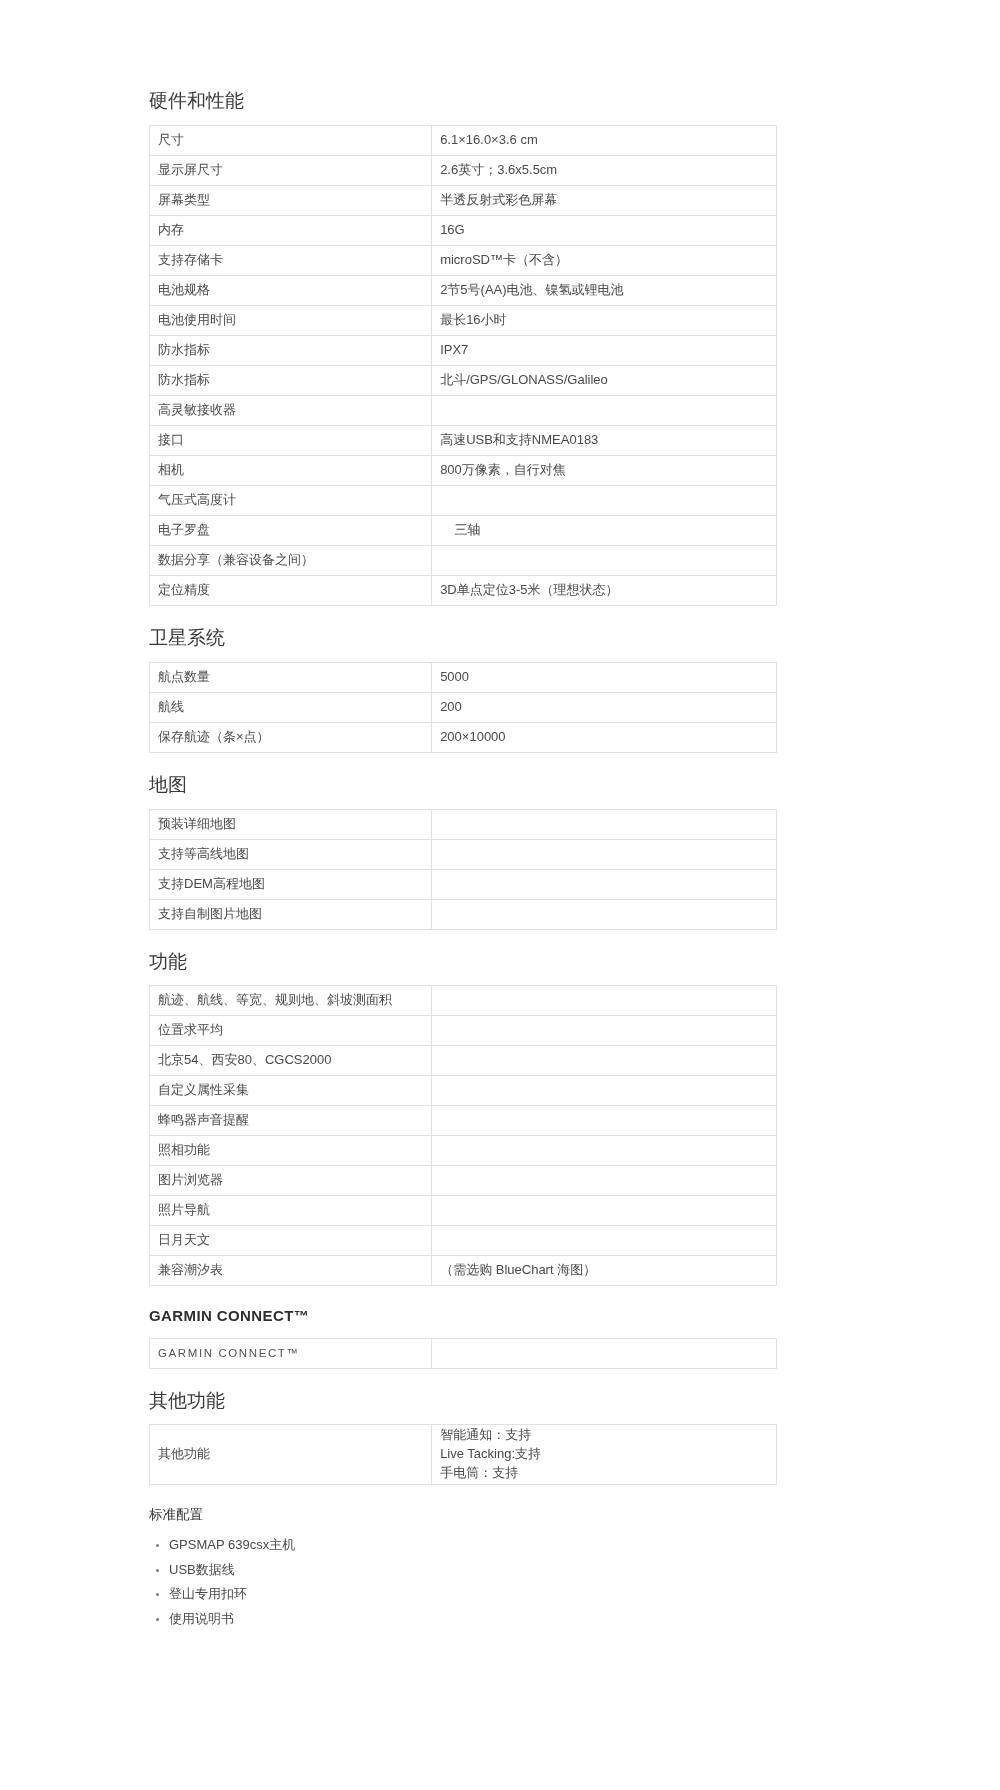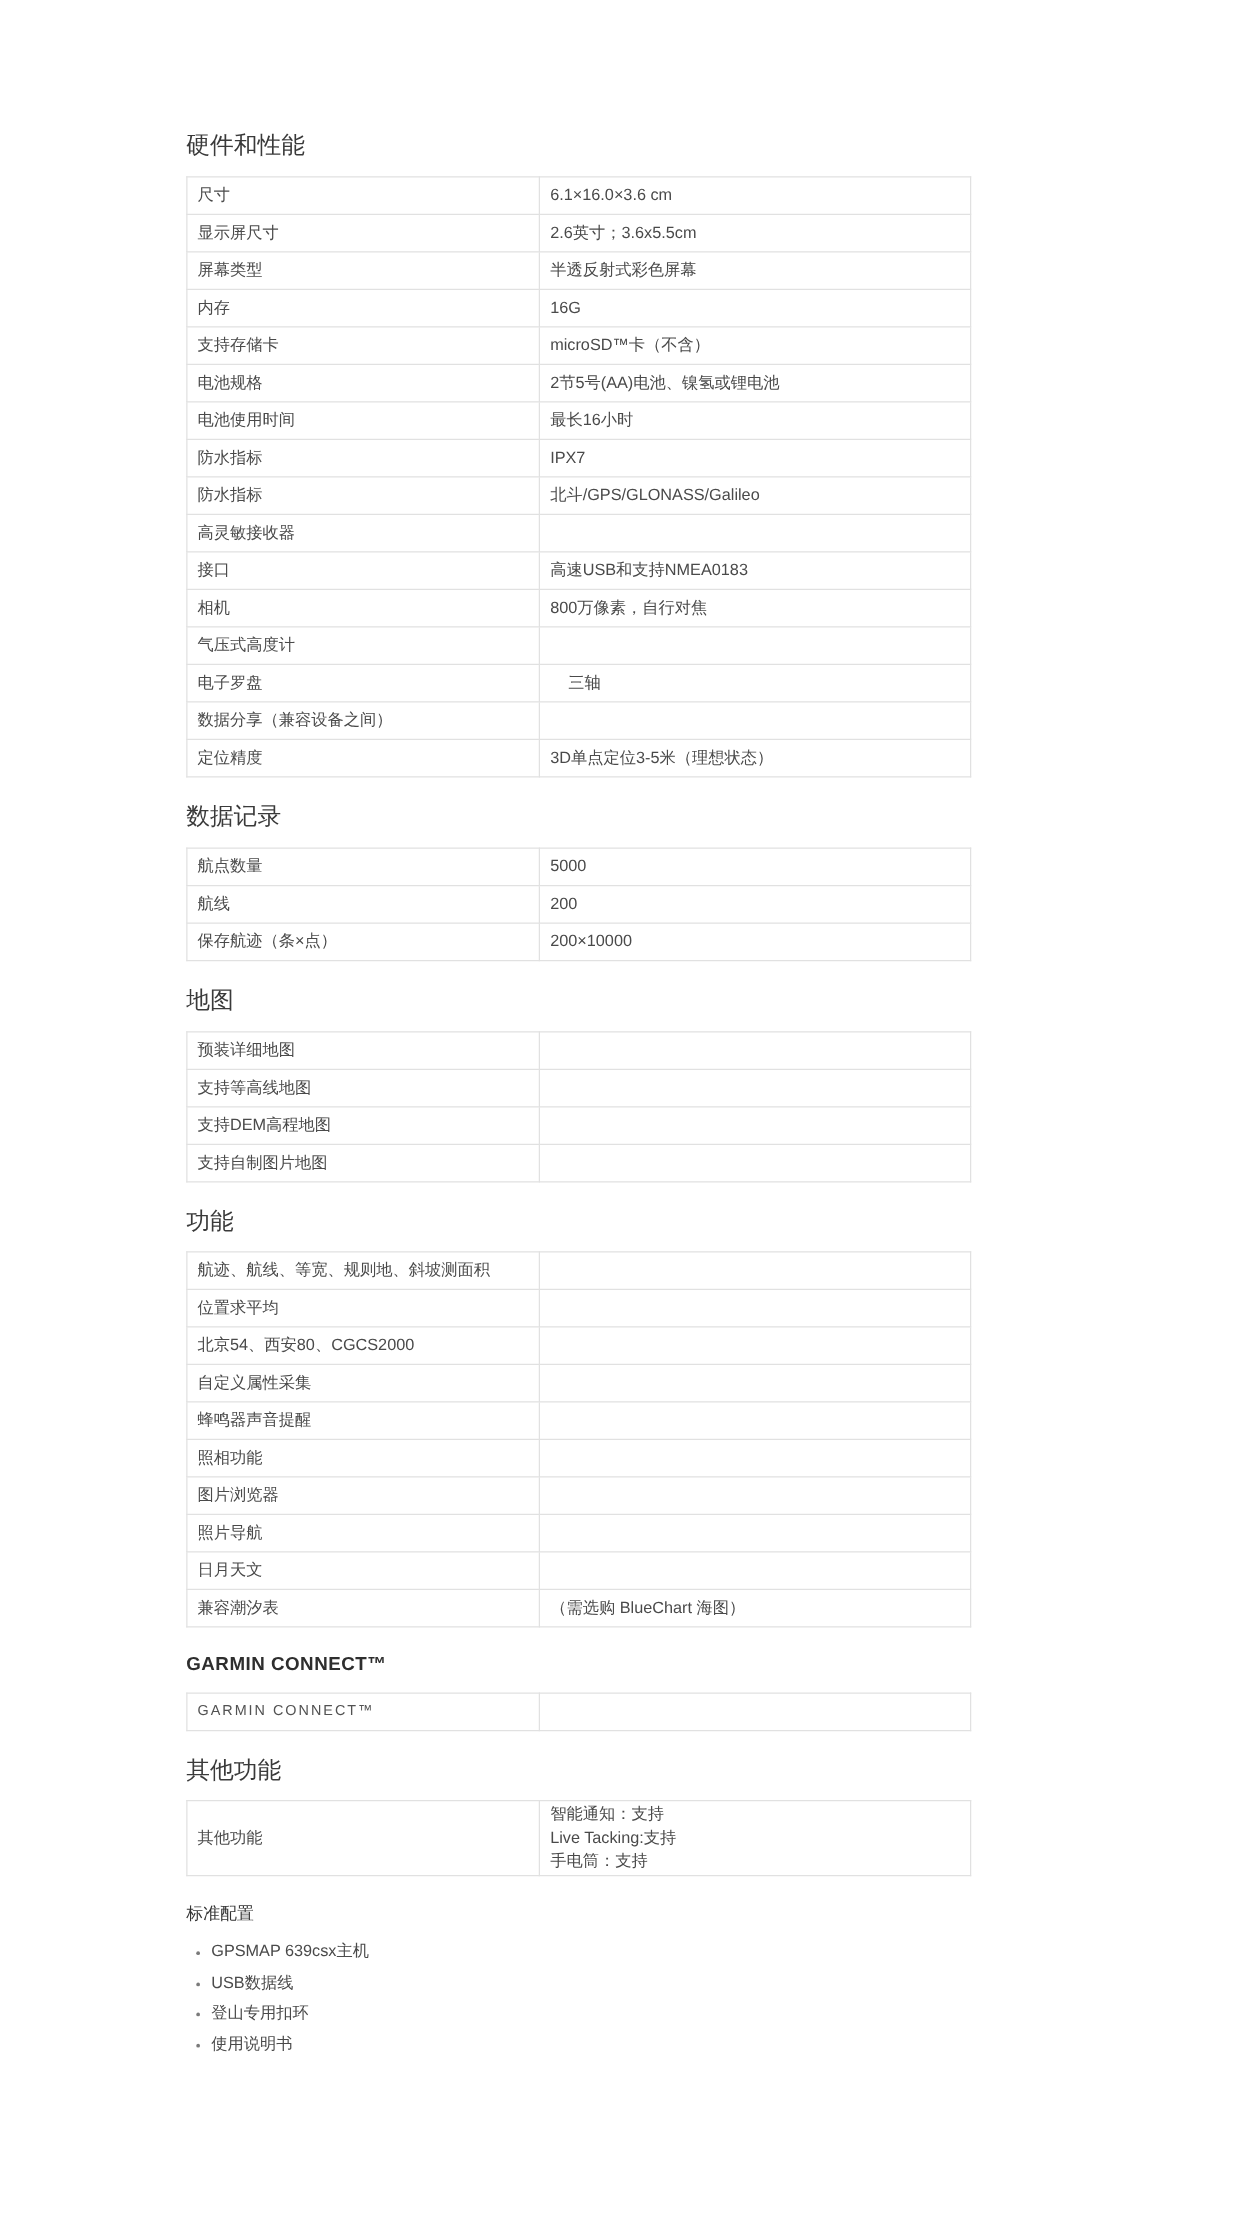--- a/index.html
+++ b/index.html
@@ -17,21 +17,21 @@
   .page {
     position: absolute;
     left: 149px;
     top: 90px;
     width: 628px;
   }
   .section-title {
     font-size: 19px;
     font-weight: 400;
     color: #3a3a3a;
-    margin: 16px 0 13px 0;
+    margin: 0 0 13px 0;
     line-height: 1.15;
   }
   .spec-table {
     width: 100%;
     border-collapse: collapse;
     table-layout: fixed;
     margin: 0 0 21px 0;
   }
   .col-label { width: 45%; }
   .col-value { width: 55%; }
@@ -159,21 +159,21 @@
               <td class="value-cell" data-name="spec-value-cell"></td>
             </tr>
             <tr data-name="spec-row">
               <td class="label-cell" data-name="spec-label-cell">定位精度</td>
               <td class="value-cell" data-name="spec-value-cell">3D单点定位3-5米（理想状态）</td>
             </tr>
           </tbody>
         </table>
       </section>
       <section data-name="section-data-recording">
-        <h2 class="section-title" data-name="section-title-data-recording">数据记录</h2>
+        <h2 class="section-title" data-name="section-title-data-recording">卫星系统</h2>
         <table class="spec-table" data-name="spec-table-data-recording">
           <colgroup>
             <col class="col-label">
             <col class="col-value">
           </colgroup>
           <tbody>
             <tr data-name="spec-row">
               <td class="label-cell" data-name="spec-label-cell">航点数量</td>
               <td class="value-cell" data-name="spec-value-cell">5000</td>
             </tr>

